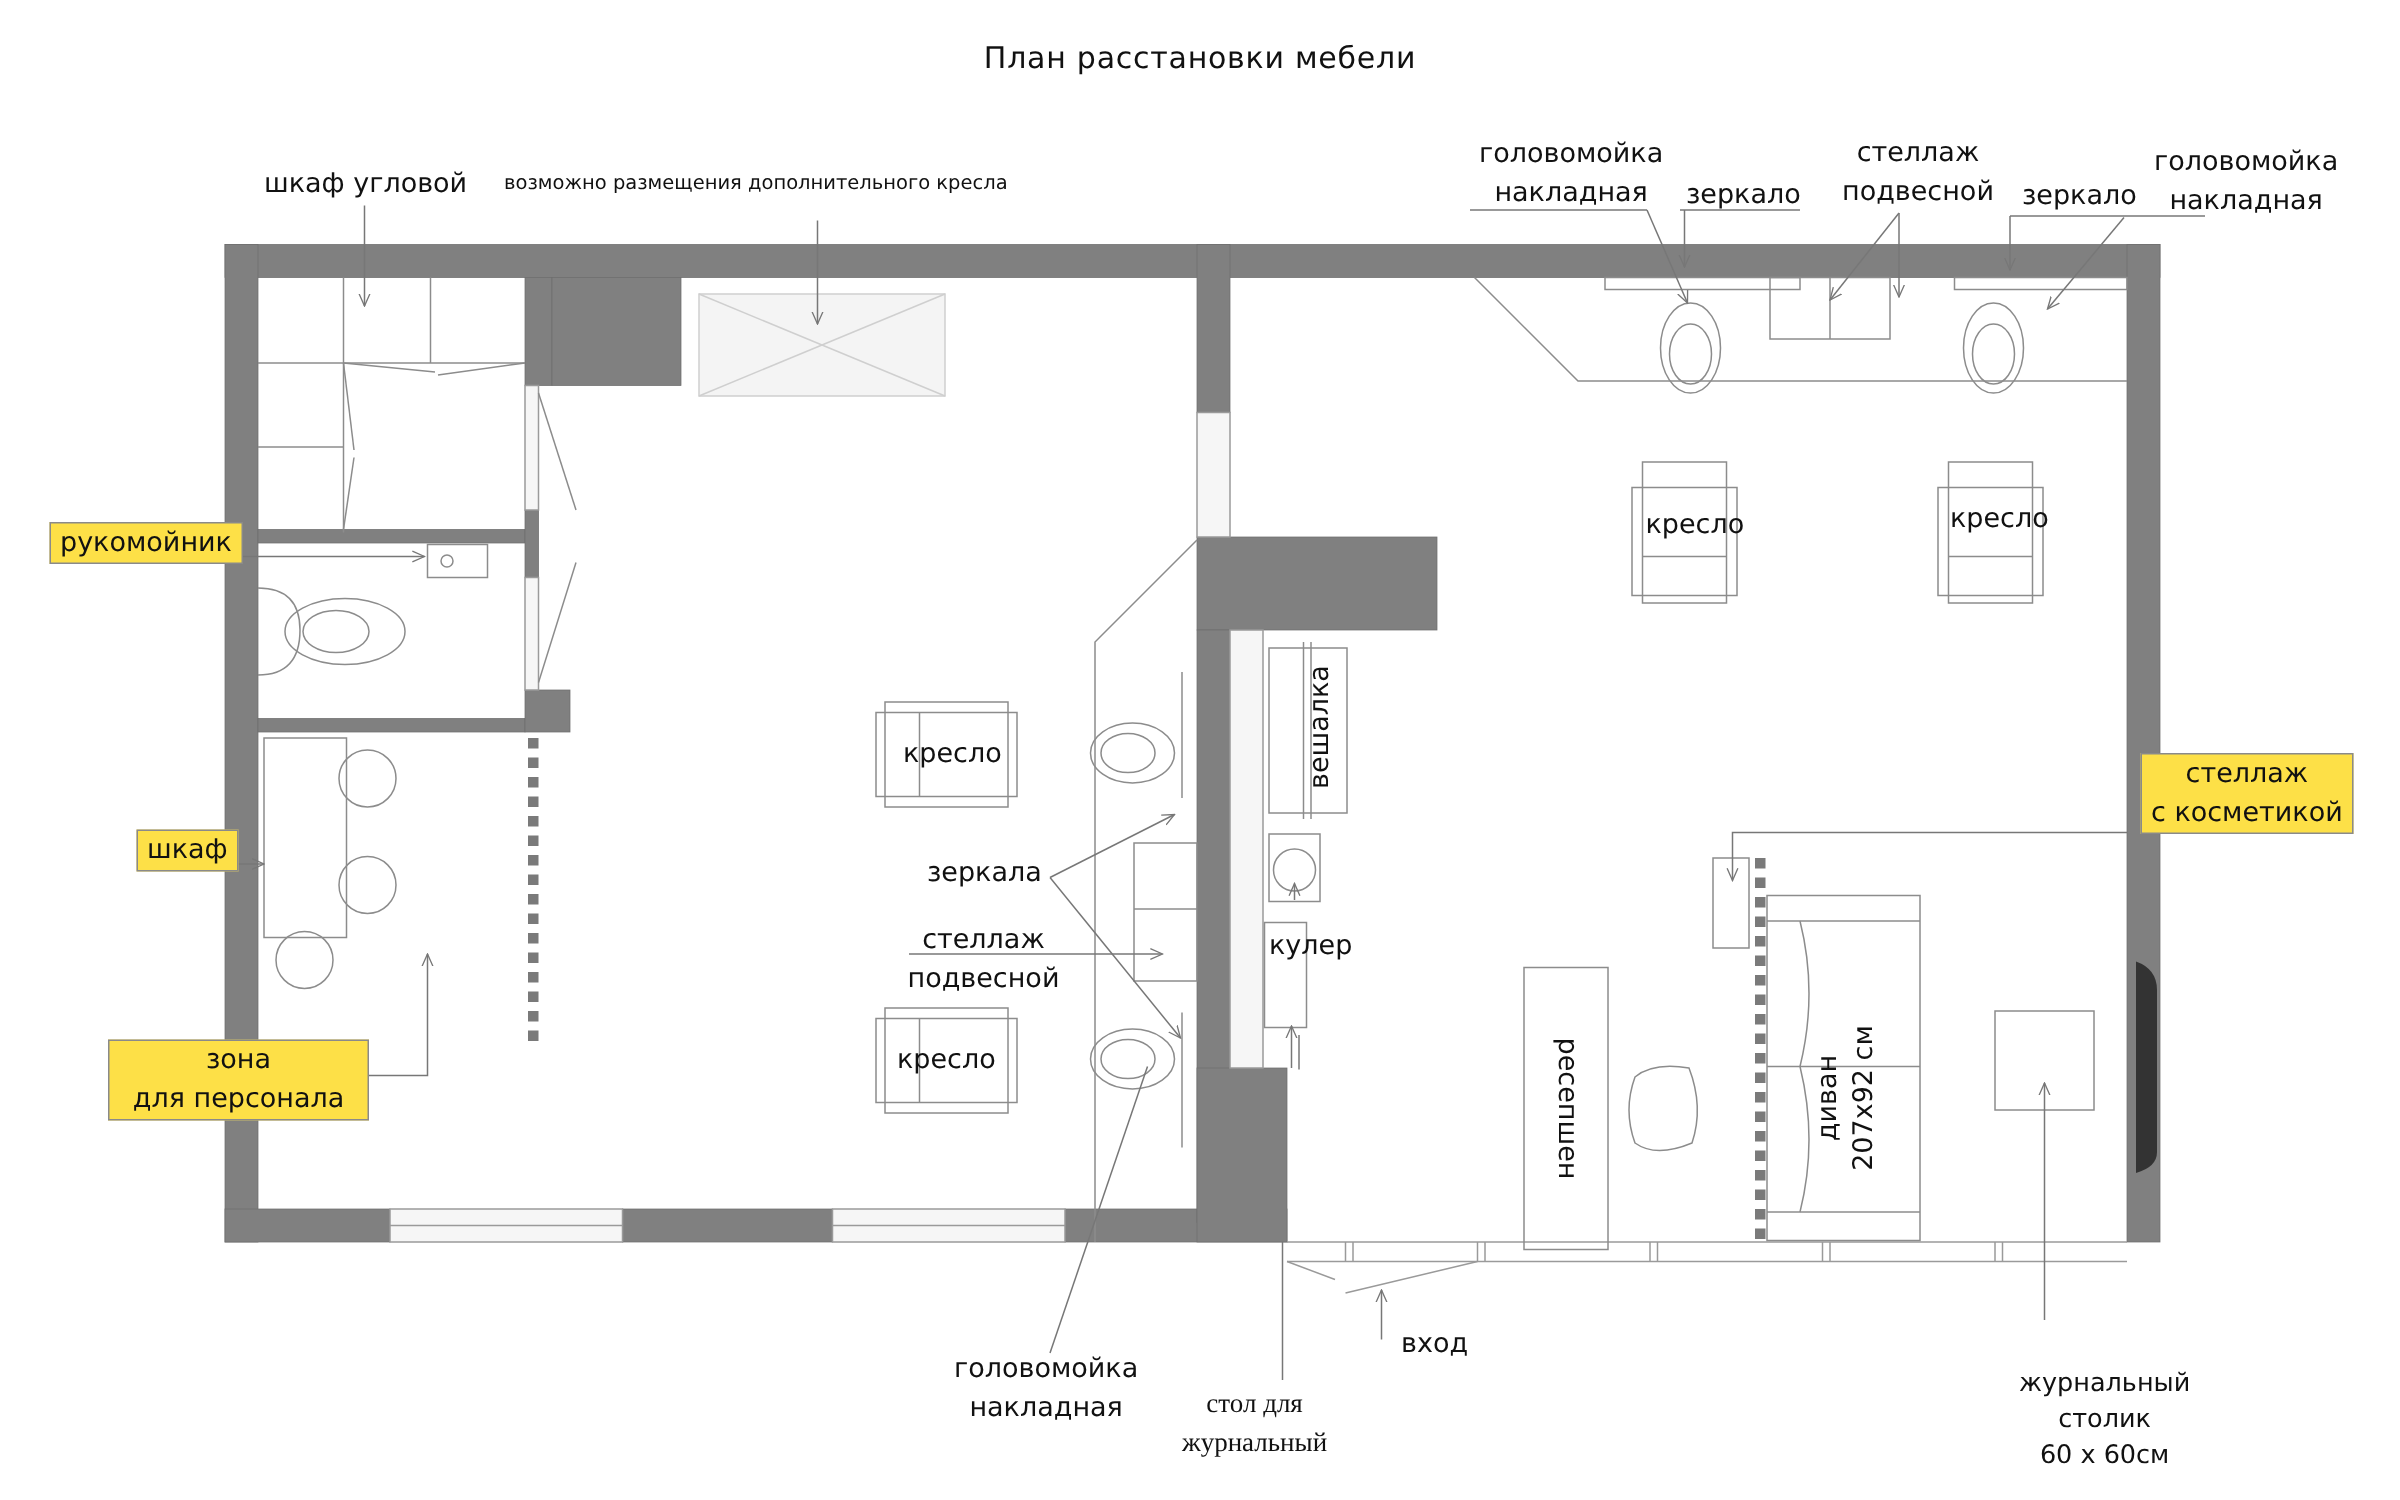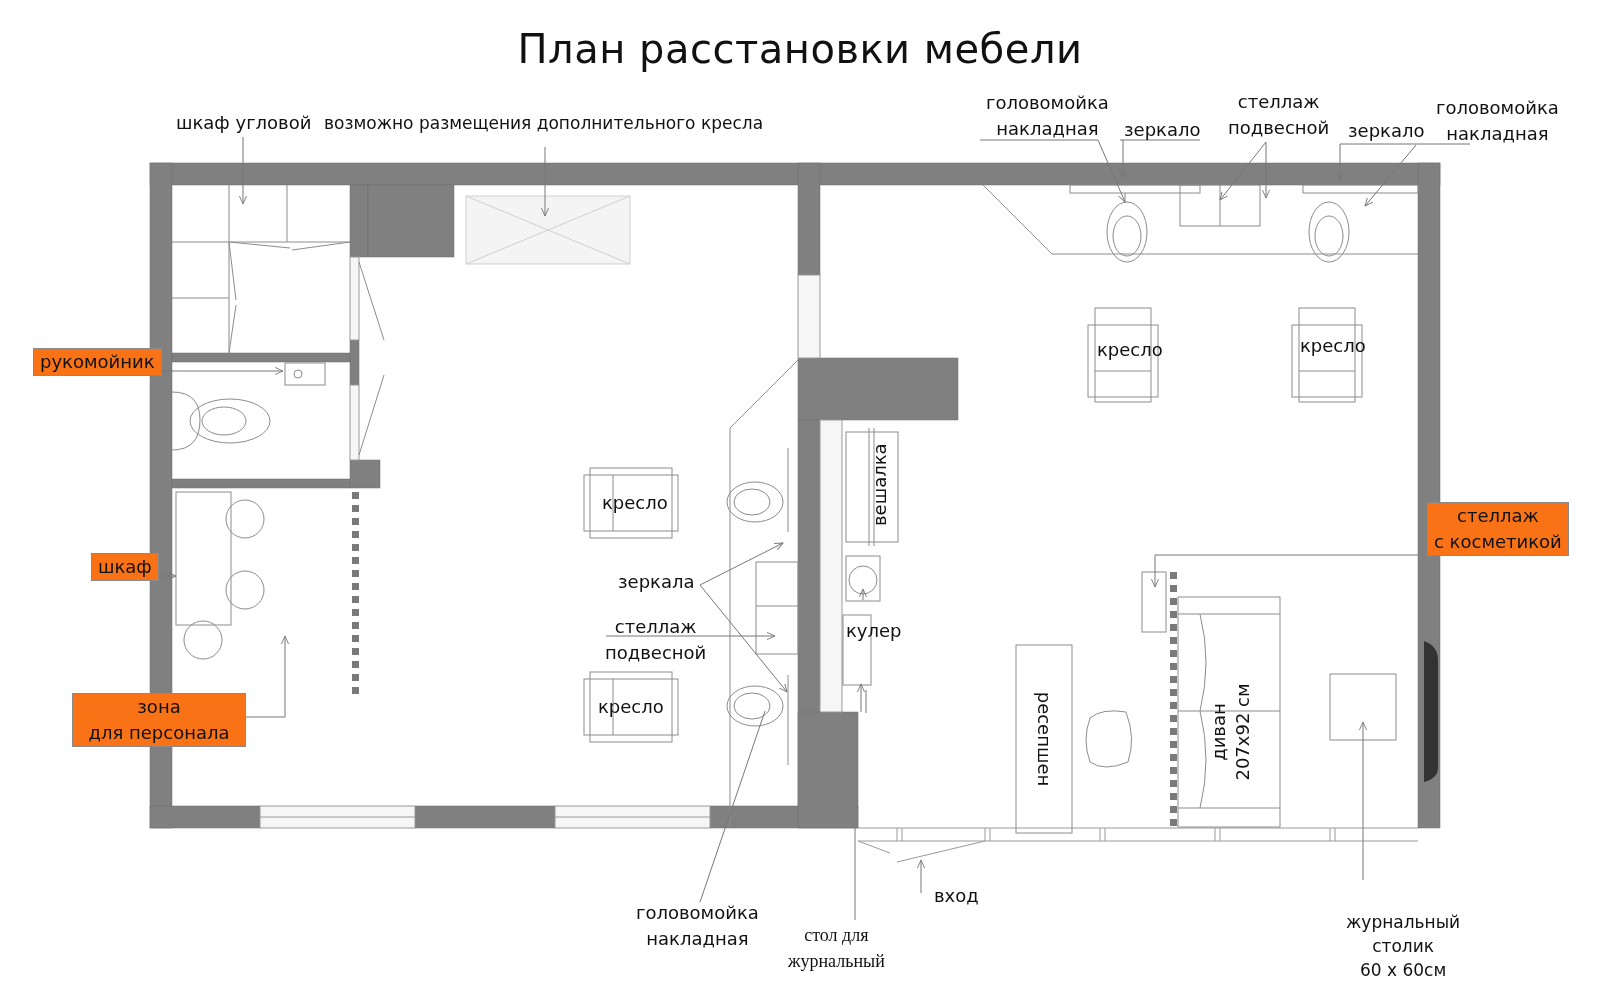--- a/index.html
+++ b/index.html
@@ -1,23 +1,23 @@
 <!DOCTYPE html>
 <html><head>
 <meta charset="utf-8">
 <style>
   html, body { margin: 0; padding: 0; background: #ffffff; }
   body { width: 1600px; height: 1000px; position: relative; overflow: hidden;
          font-family: "DejaVu Sans", sans-serif; color: #111; }
   .title { position: absolute; left: 0; width: 1600px; top: 26px; text-align: center;
-           font-size: 40px; letter-spacing: 0.5px; font-family: "DejaVu Sans", sans-serif; }
+           font-size: 20px; letter-spacing: 0.5px; font-family: "DejaVu Sans", sans-serif; }
   svg.plan { position: absolute; left: 0; top: 0; }
   .lbl { position: absolute; font-size: 18px; line-height: 26px; text-align: center; white-space: nowrap;
          font-family: "DejaVu Sans", sans-serif; }
-  .box { border: 1px solid #8a8a8a; background: #f97316; padding: 0 6px; }
+  .box { border: 1px solid #8a8a8a; background: #fde047; padding: 0 6px; }
   .vert-up { transform: rotate(-90deg); transform-origin: center center; }
   .vert-down { transform: rotate(90deg); transform-origin: center center; }
 </style>
 </head>
 <body>
 
 <div class="title">План расстановки мебели</div>
 
 <svg class="plan" width="1600" height="1000" viewBox="0 0 1600 1000">
   <defs>
@@ -240,21 +240,21 @@
     <line x1="1123" y1="140" x2="1123" y2="178" marker-end="url(#arr)"></line>
     <line x1="1266" y1="142" x2="1220" y2="200" marker-end="url(#arr)"></line>
     <line x1="1266" y1="142" x2="1266" y2="198" marker-end="url(#arr)"></line>
     <line x1="1340" y1="144" x2="1470" y2="144"></line>
     <line x1="1340" y1="144" x2="1340" y2="180" marker-end="url(#arr)"></line>
     <line x1="1416" y1="145" x2="1365" y2="206" marker-end="url(#arr)"></line>
   </g>
 </svg>
 
 <div class="lbl" style="left:176px;top:110px;">шкаф угловой</div>
-<div class="lbl" style="left:324px;top:110px;font-size:17px;">возможно размещения дополнительного кресла</div>
+<div class="lbl" style="left:336px;top:110px;font-size:13px;">возможно размещения дополнительного кресла</div>
 <div class="lbl box" style="left:33px;top:348px;">рукомойник</div>
 <div class="lbl box" style="left:91px;top:553px;">шкаф</div>
 <div class="lbl box" style="left:35px;top:693px;width:160px;margin-left:37px;">
   <div>зона</div>
   <div>для персонала</div>
 </div>
 
 <div class="lbl" style="left:602px;top:490px;">кресло</div>
 <div class="lbl" style="left:598px;top:694px;">кресло</div>
 <div class="lbl" style="left:618px;top:569px;">зеркала</div>

